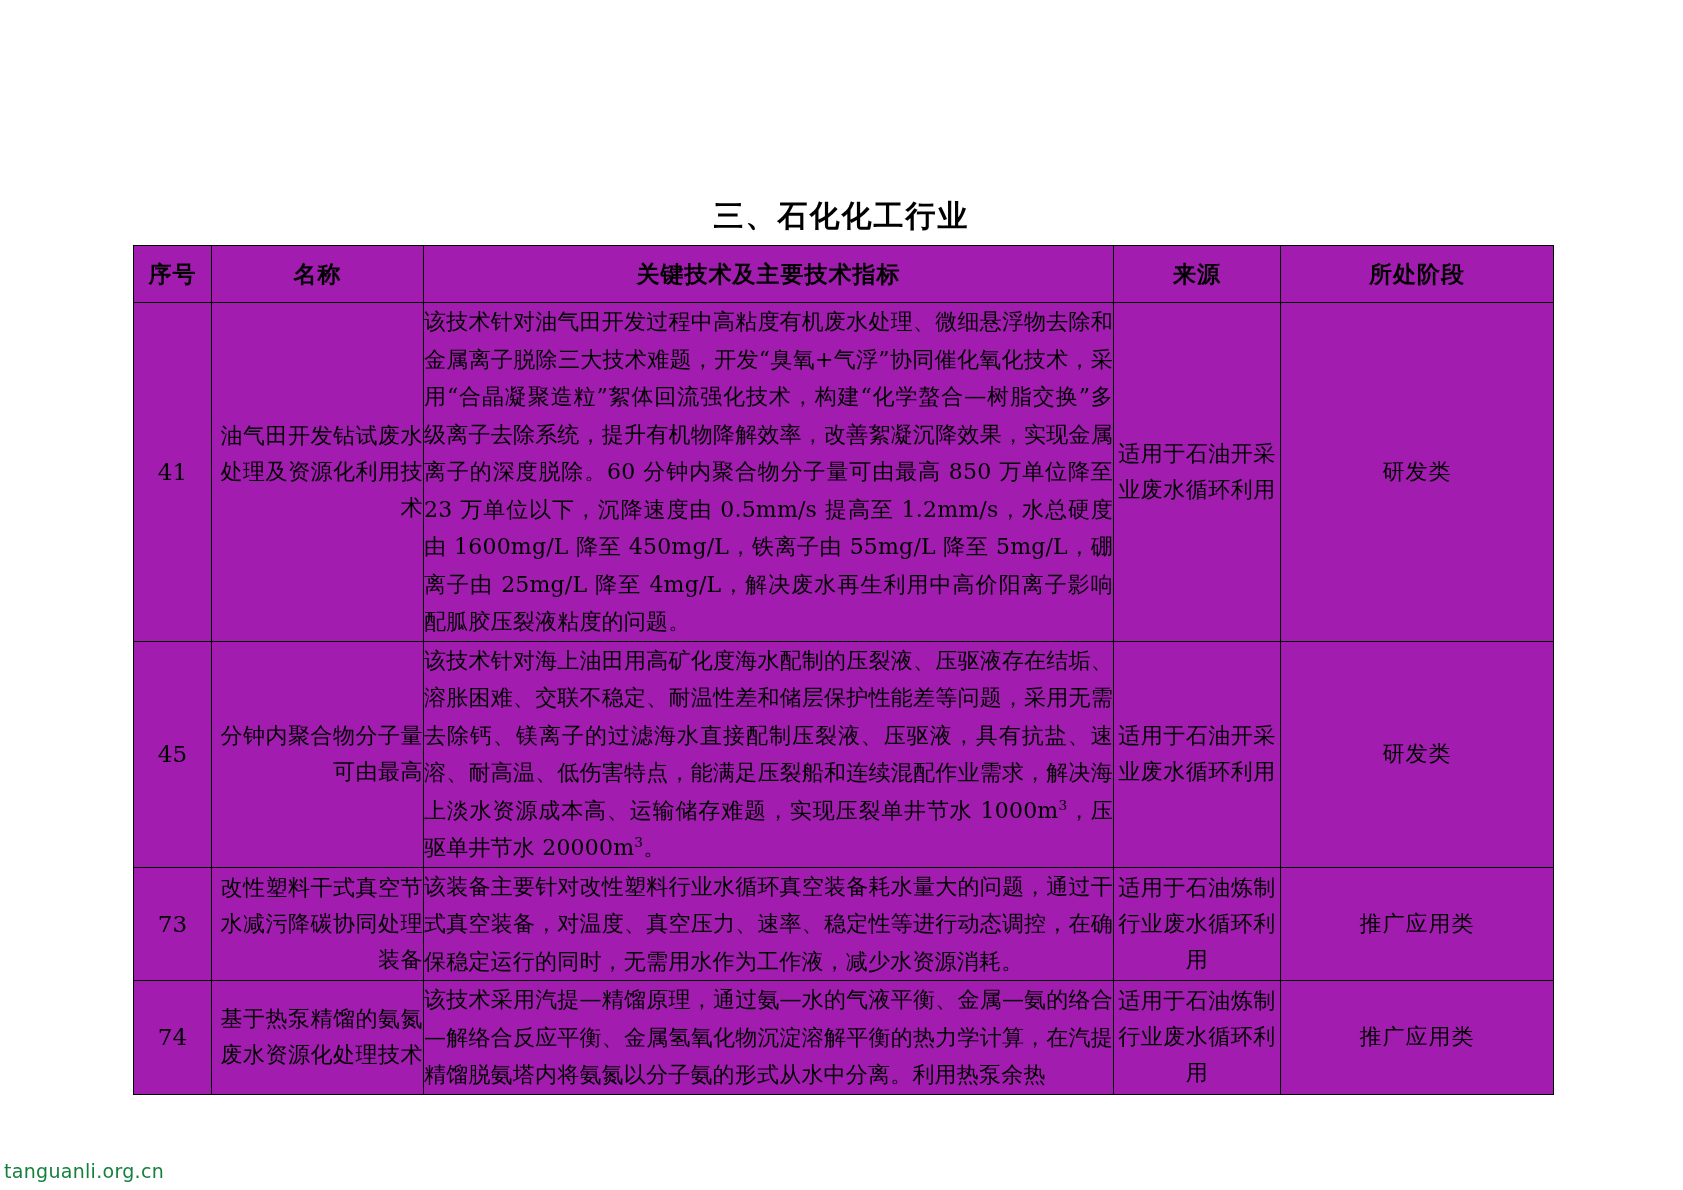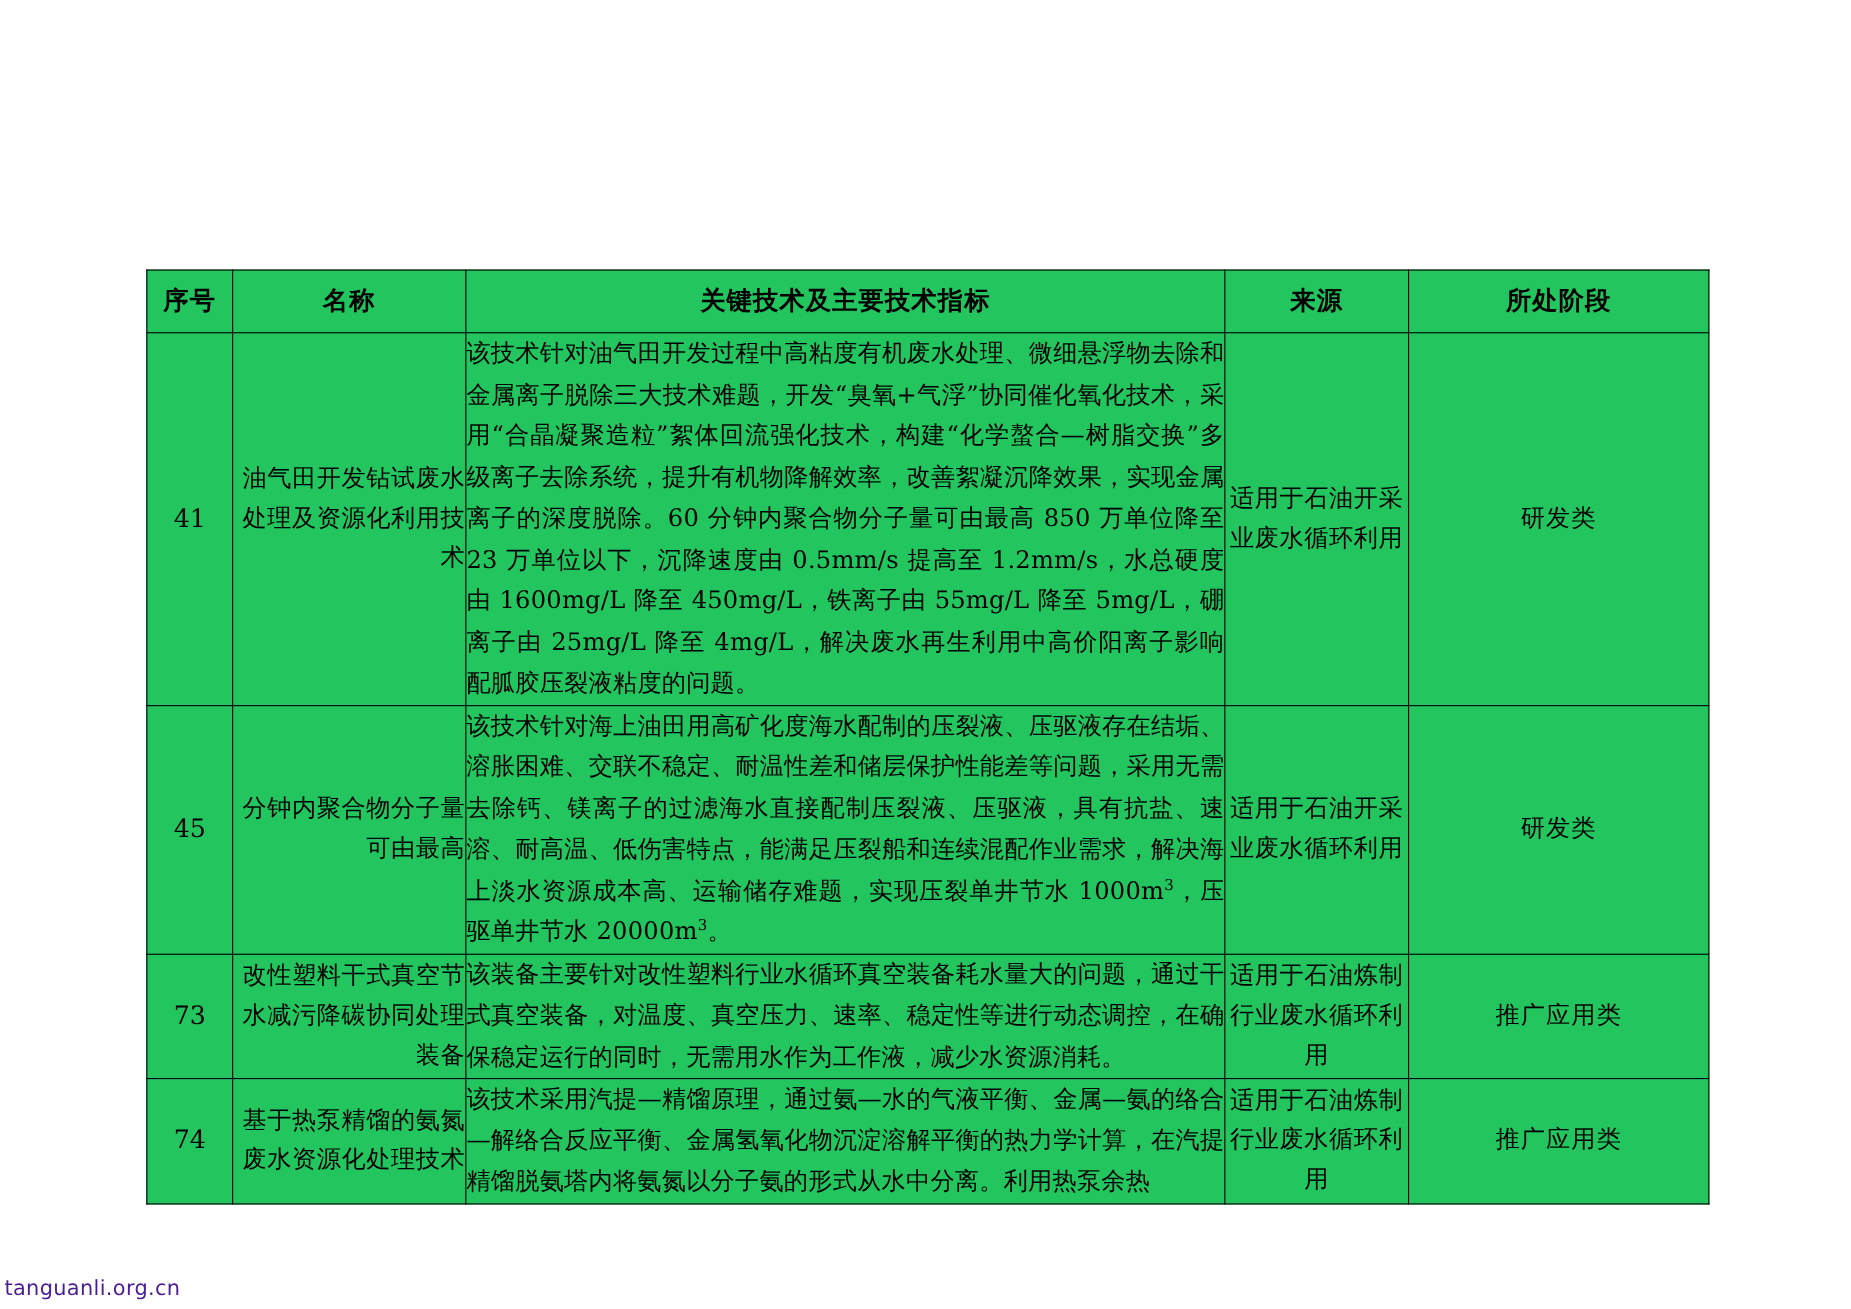--- a/index.html
+++ b/index.html
@@ -39,21 +39,21 @@
     position: absolute;
     top: 245px;
     left: 133px;
     width: 1420px;
   }
 
   table.doc-table {
     border-collapse: collapse;
     width: 1420px;
     table-layout: fixed;
-    background: #22c55e;
+    background: #a21caf;
   }
   table.doc-table td,
   table.doc-table th {
     border: 1.6px solid #000;
     vertical-align: middle;
     padding: 0;
   }
 
   col.c-num    { width: 78px;  }
   col.c-name   { width: 212px; }
@@ -120,31 +120,32 @@
     font-size: 21px;
     font-family: "DejaVu Serif", "Liberation Serif", serif;
   }
 
   .watermark {
     position: absolute;
     left: 4px;
     bottom: 8px;
     font-family: "DejaVu Sans", "Liberation Sans", sans-serif;
     font-size: 19px;
-    color: #4c1d95;
+    color: #15803d;
     letter-spacing: 0.3px;
   }
 
   sup { font-size: 0.62em; vertical-align: super; line-height: 0; }
 </style>
 </head>
 <body>
 
 <div class="page">
 
+  <div class="page-title">三、石化化工行业</div>
 
   <div class="table-wrap">
     <table class="doc-table">
       <colgroup>
         <col class="c-num">
           <col class="c-name">
           <col class="c-tech">
           <col class="c-src">
           <col class="c-stage">
       </colgroup>

